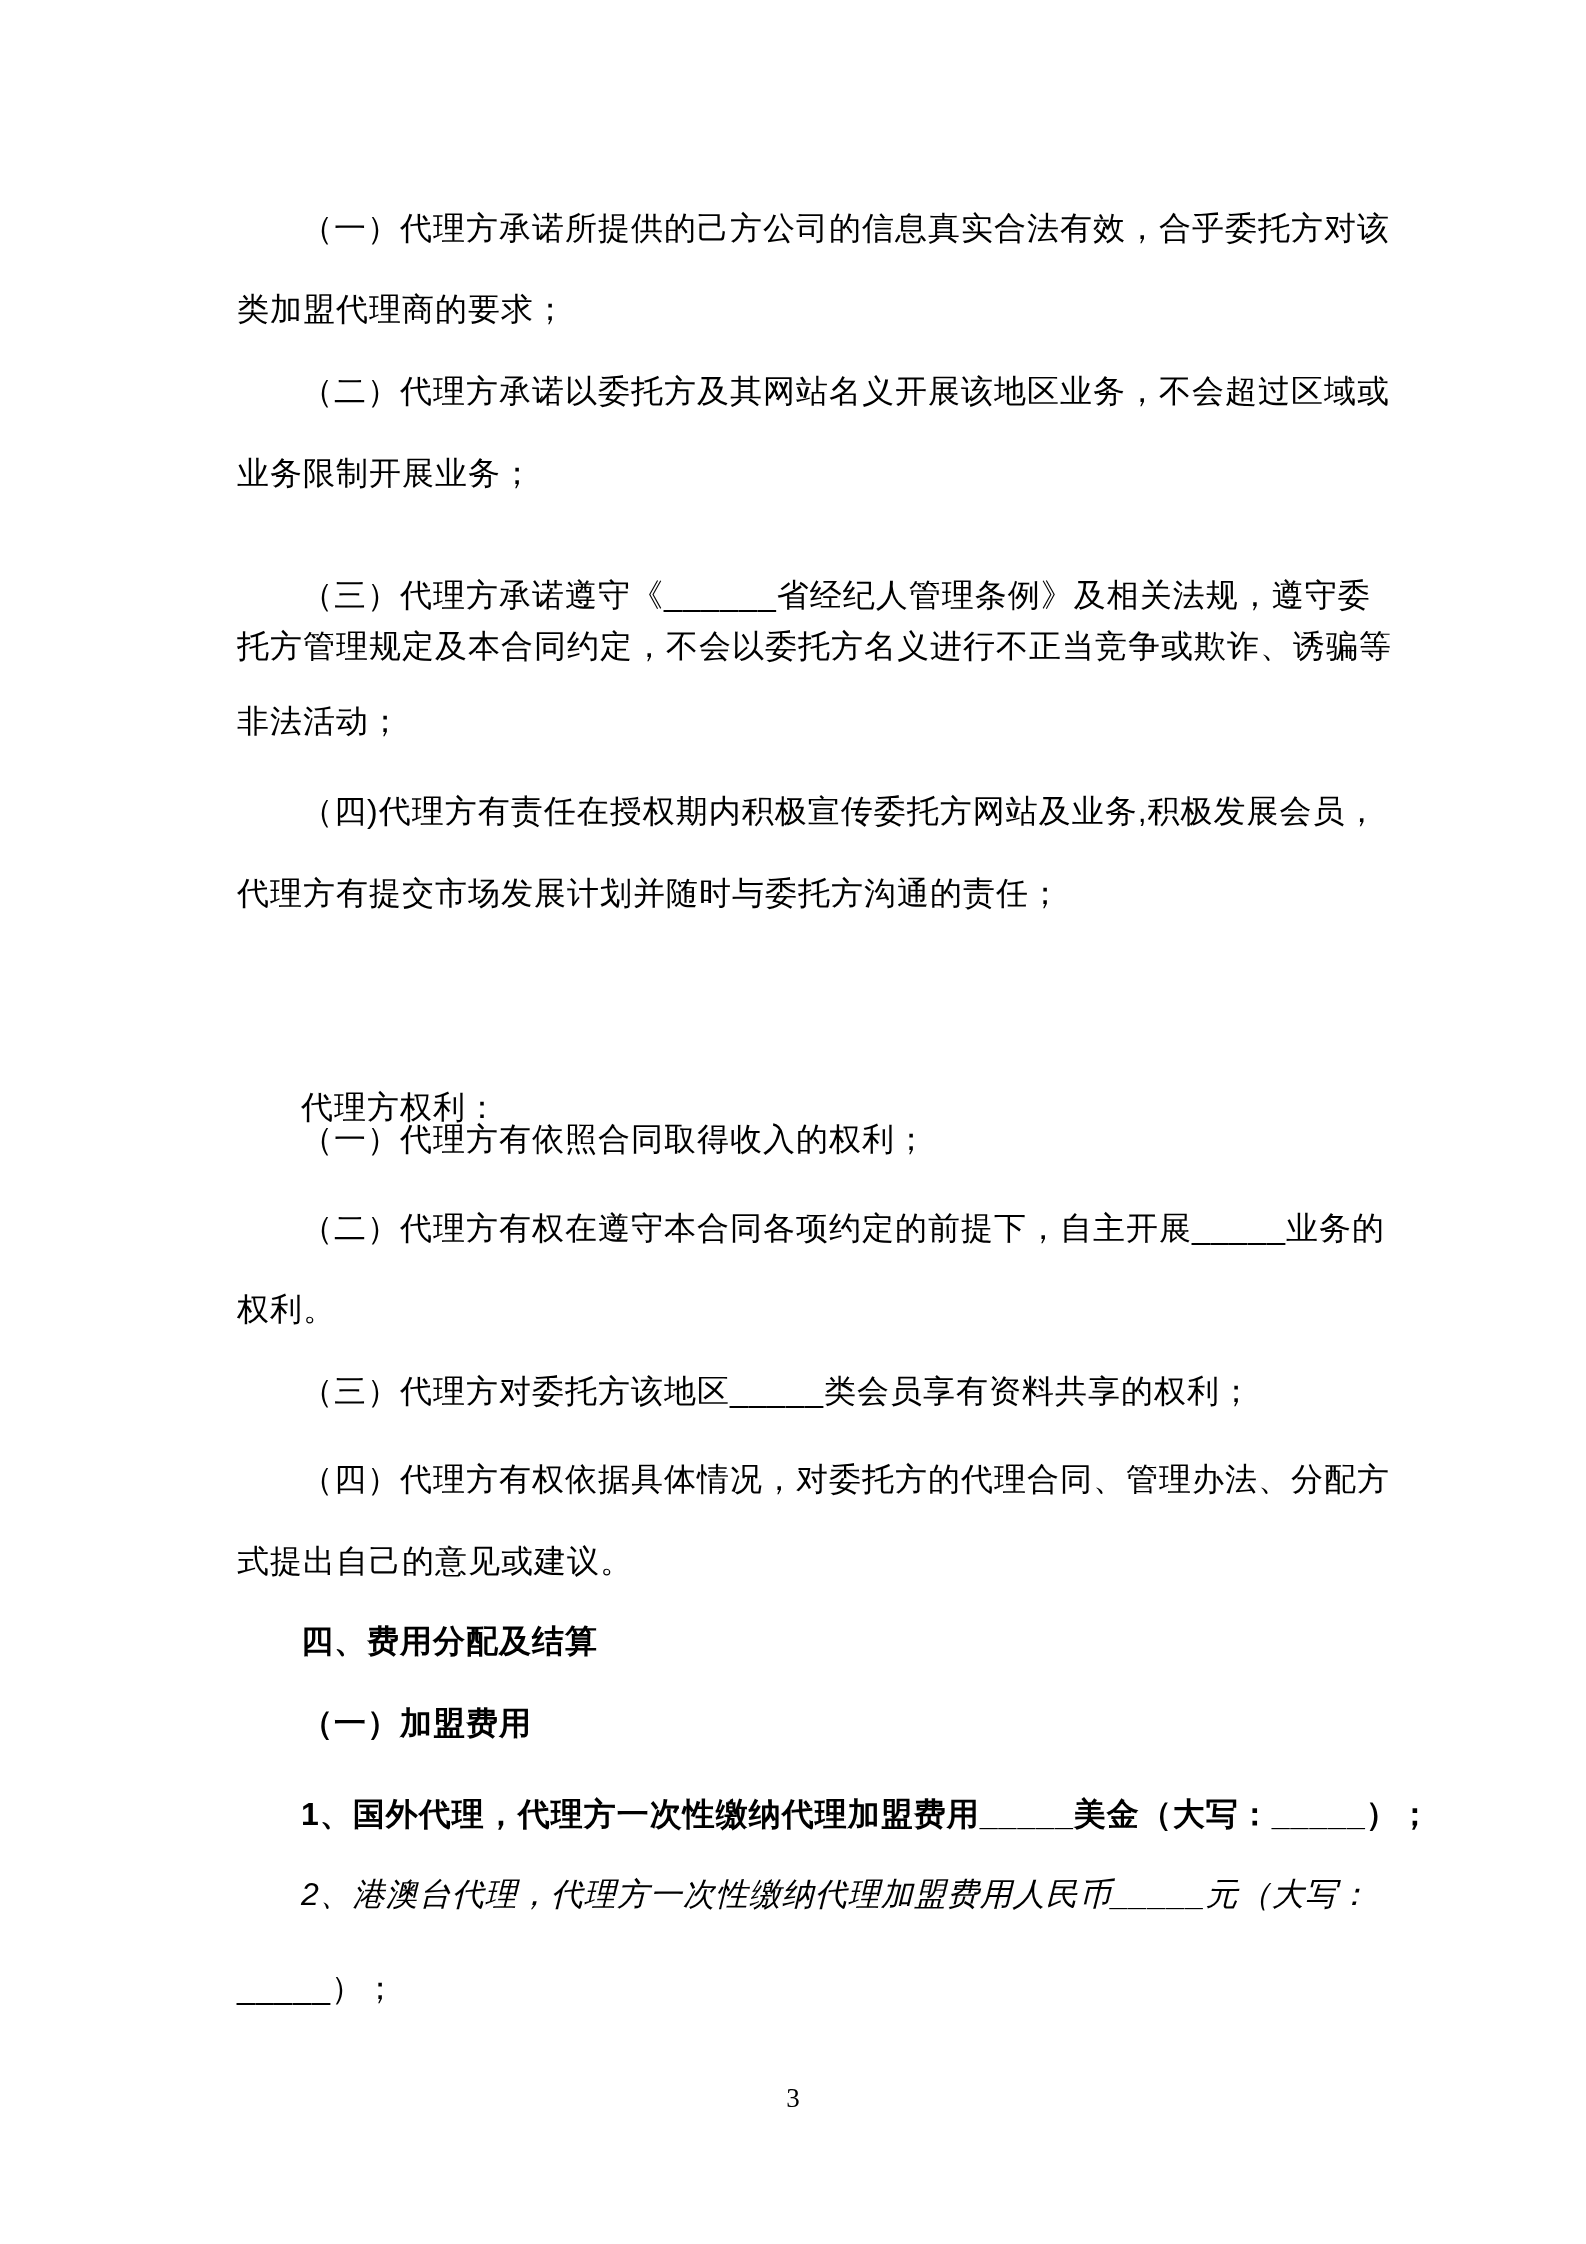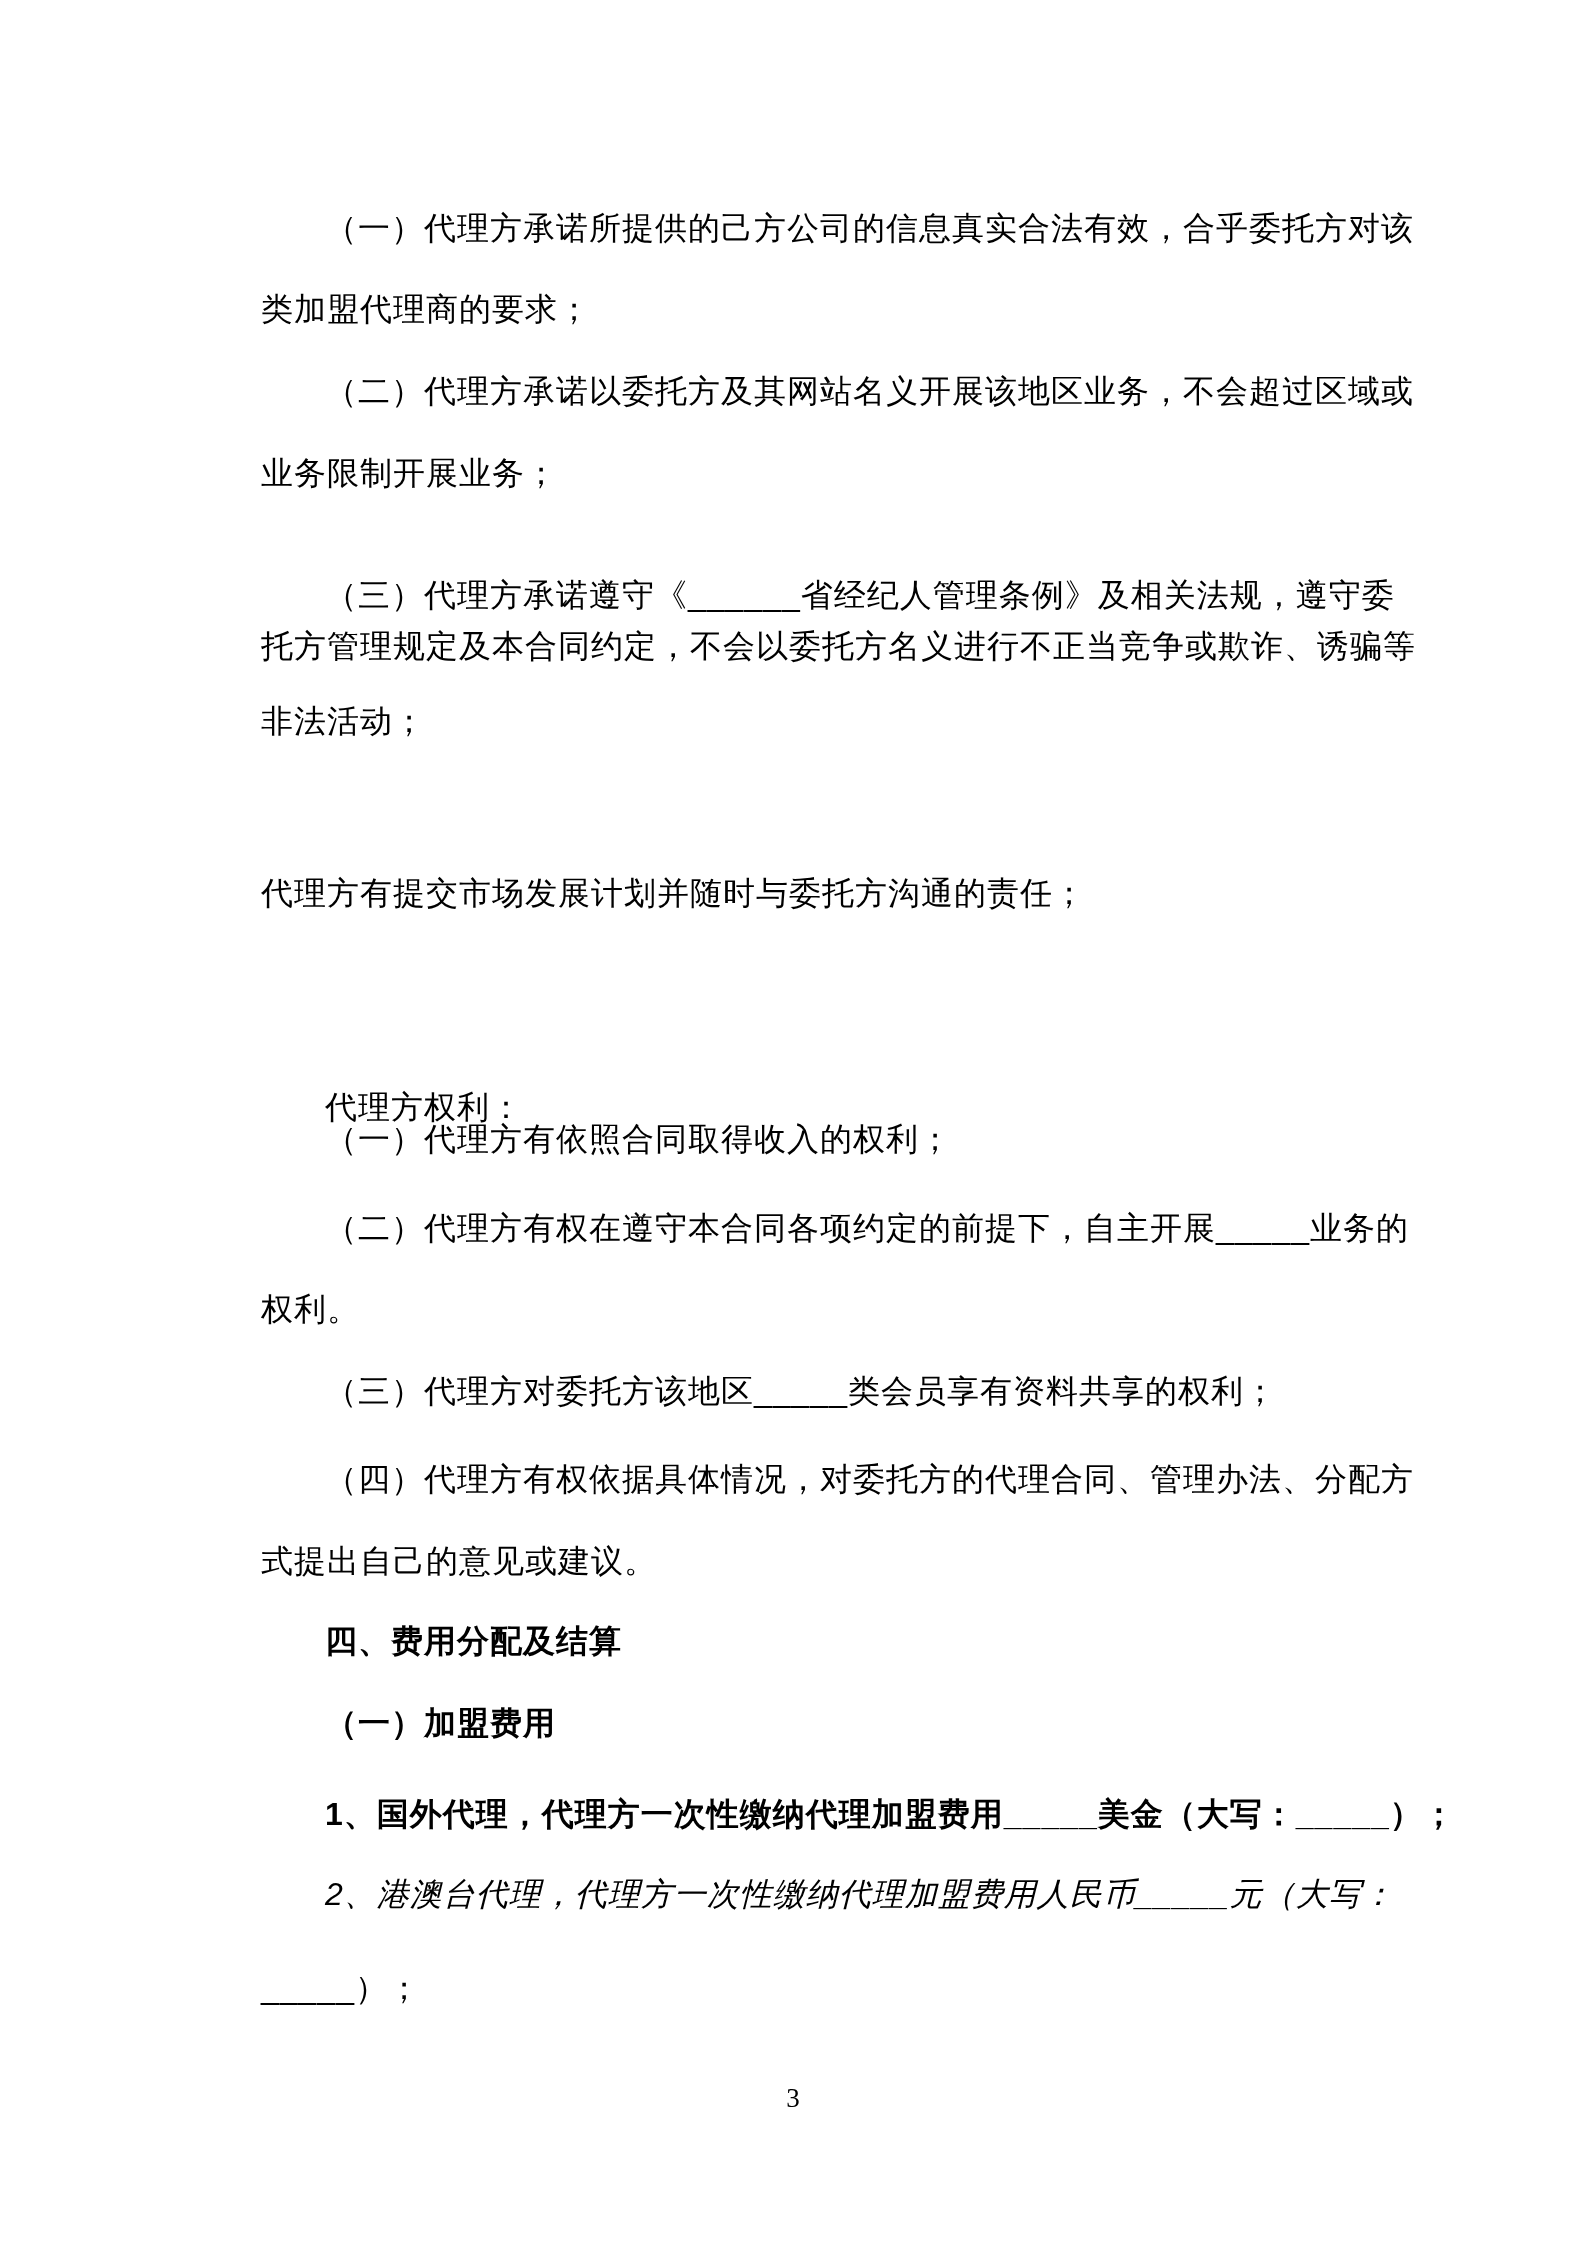--- a/index.html
+++ b/index.html
@@ -25,21 +25,20 @@
   }
   .line {
     position: absolute;
     left: 0;
     font-size: 32px;
     line-height: 40px;
     letter-spacing: 1px;
     white-space: nowrap;
     font-weight: 400;
     color: #000000;
-    margin-left: 24px;
   }
   .line.indent {
     padding-left: 64px;
   }
   .line.bold {
     font-weight: 700;
   }
   .page-number {
     position: absolute;
     left: 0;
@@ -57,20 +56,21 @@
 
 <div class="page">
   <div class="textblock">
       <div class="line indent" style="top: 208px;">（一）代理方承诺所提供的己方公司的信息真实合法有效，合乎委托方对该</div>
       <div class="line" style="top: 289px;">类加盟代理商的要求；</div>
       <div class="line indent" style="top: 371px;">（二）代理方承诺以委托方及其网站名义开展该地区业务，不会超过区域或</div>
       <div class="line" style="top: 453px;">业务限制开展业务；</div>
       <div class="line indent" style="top: 575px;">（三）代理方承诺遵守《______省经纪人管理条例》及相关法规，遵守委</div>
       <div class="line" style="top: 626px;">托方管理规定及本合同约定，不会以委托方名义进行不正当竞争或欺诈、诱骗等</div>
       <div class="line" style="top: 701px;">非法活动；</div>
+      <div class="line indent" style="top: 791px;">（四)代理方有责任在授权期内积极宣传委托方网站及业务,积极发展会员，</div>
       <div class="line" style="top: 873px;">代理方有提交市场发展计划并随时与委托方沟通的责任；</div>
       <div class="line indent" style="top: 1087px;">代理方权利：</div>
       <div class="line indent" style="top: 1119px;">（一）代理方有依照合同取得收入的权利；</div>
       <div class="line indent" style="top: 1208px;">（二）代理方有权在遵守本合同各项约定的前提下，自主开展_____业务的</div>
       <div class="line" style="top: 1289px;">权利。</div>
       <div class="line indent" style="top: 1459px;">（四）代理方有权依据具体情况，对委托方的代理合同、管理办法、分配方</div>
       <div class="line indent" style="top: 1371px;">（三）代理方对委托方该地区_____类会员享有资料共享的权利；</div>
       <div class="line" style="top: 1541px;">式提出自己的意见或建议。</div>
       <div class="line indent bold" style="top: 1621px;">四、费用分配及结算</div>
       <div class="line indent bold" style="top: 1703px;">（一）加盟费用</div>

